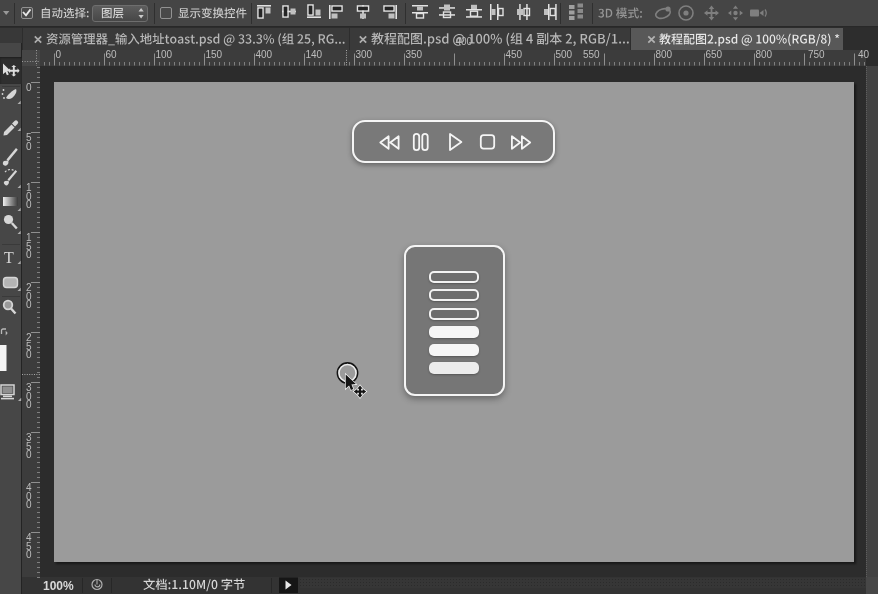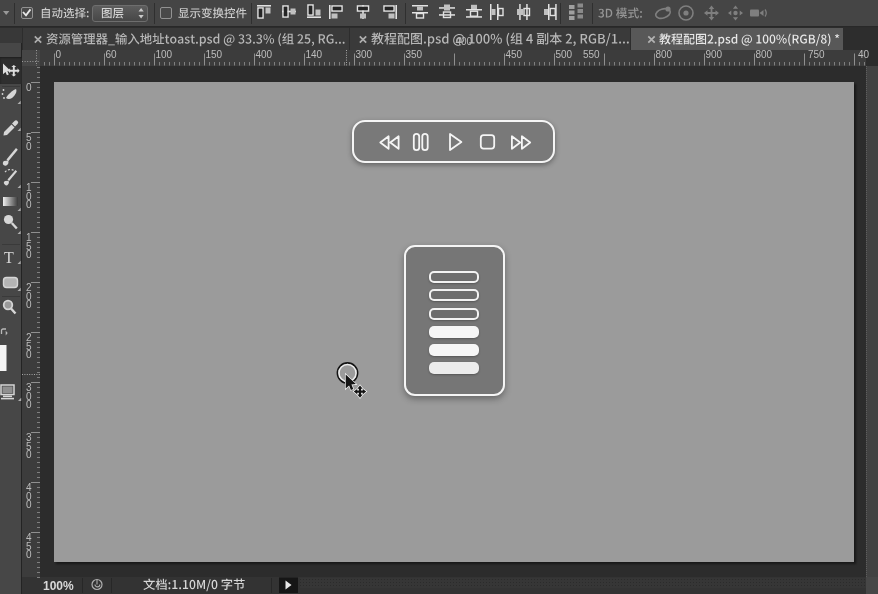--- a/index.html
+++ b/index.html
@@ -42,21 +42,21 @@
     <div class="rl" style="left:205.5px;top:51px">150</div>
     <div class="rl" style="left:255.5px;top:51px">400</div>
     <div class="rl" style="left:305.5px;top:51px">140</div>
     <div class="rl" style="left:355.5px;top:51px">300</div>
     <div class="rl" style="left:405.5px;top:51px">350</div>
     <div class="rl" style="left:455.5px;top:38px">400</div>
     <div class="rl" style="left:505.5px;top:51px">450</div>
     <div class="rl" style="left:555.5px;top:51px">500</div>
     <div class="rl" style="left:583px;top:51px">550</div>
     <div class="rl" style="left:655.5px;top:51px">800</div>
-    <div class="rl" style="left:705.5px;top:51px">900</div>
+    <div class="rl" style="left:705.5px;top:51px">650</div>
     <div class="rl" style="left:755.5px;top:51px">800</div>
     <div class="rl" style="left:808px;top:51px">750</div>
     <div class="rl" style="left:858px;top:51px">40</div>
     <div class="rl vl" style="left:26px;top:84px">0</div>
     <div class="rl vl" style="left:26px;top:134px">5<br>0</div>
     <div class="rl vl" style="left:26px;top:184px">1<br>0<br>0</div>
     <div class="rl vl" style="left:26px;top:234px">1<br>5<br>0</div>
     <div class="rl vl" style="left:26px;top:284px">2<br>0<br>0</div>
     <div class="rl vl" style="left:26px;top:334px">2<br>5<br>0</div>
     <div class="rl vl" style="left:26px;top:384px">3<br>0<br>0</div>

